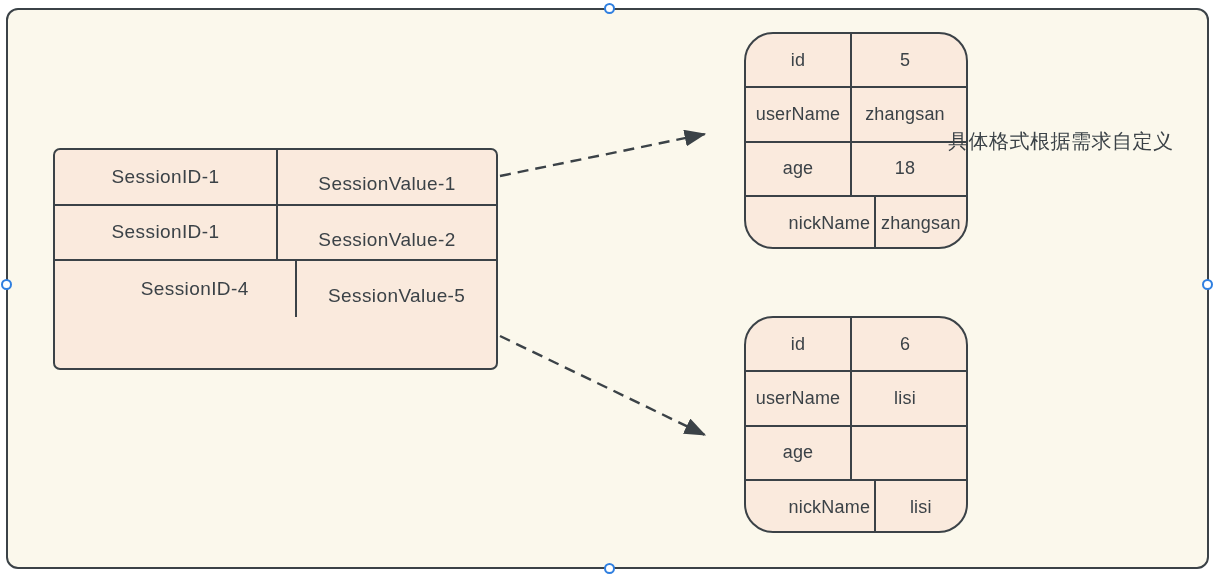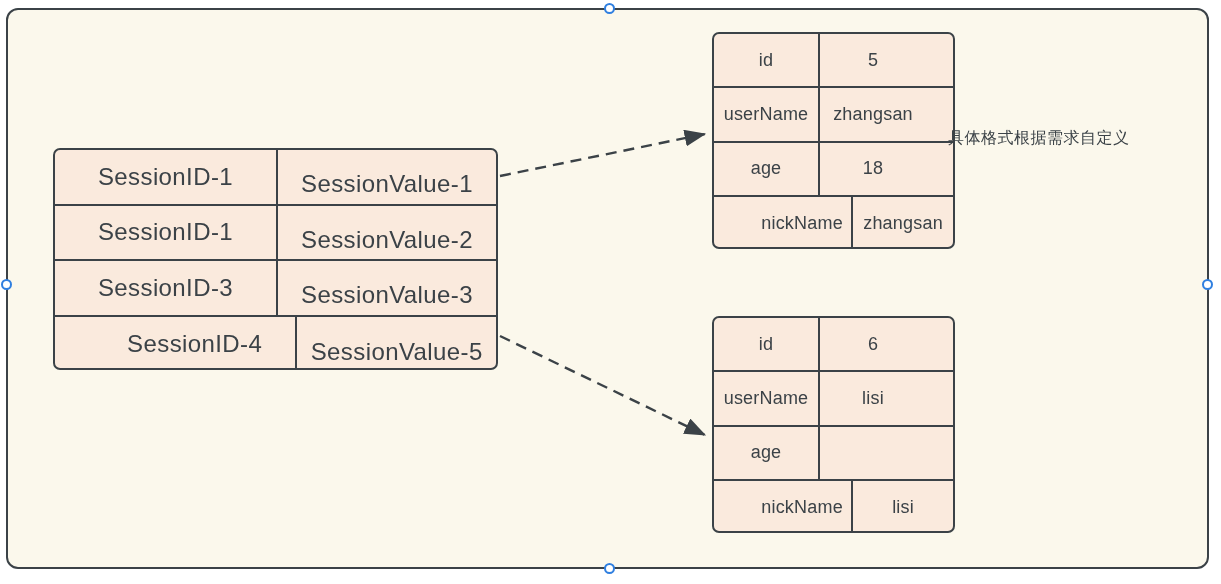--- a/index.html
+++ b/index.html
@@ -82,47 +82,48 @@
 
   
   #session-table {
     left: 53px;
     top: 148px;
     width: 445px;
     height: 222px;
   }
   #session-table .row { height: 55.5px; }
   #session-table .cell {
-    font-size: 24px;
+    font-size: 19px;
     letter-spacing: 0.4px;
   }
   #session-table .cell.k { width: 223px; }
   #session-table .cell.v { width: 218px; margin-top: 15px; }
 
   
   .detail-table {
-    left: 712px;
-    width: 243px;
+    left: 744px;
+    width: 224px;
+    border-radius: 29px;
   }
   #detail-table-1 { top: 32px;  height: 217px; }
   #detail-table-2 { top: 316px; height: 217px; }
   .detail-table .row { height: 54.25px; }
   .detail-table .cell {
     font-size: 18px;
     letter-spacing: 0.2px;
   }
   .detail-table .cell.k { width: 106px; }
   .detail-table .cell.v { width: 106px; }
 
   
   #note-text {
     position: absolute;
     left: 948px;
     top: 128px;
-    font-size: 16px;
+    font-size: 20px;
     color: #3b4247;
     letter-spacing: 0.5px;
     white-space: nowrap;
     z-index: 12;
   }
 
   
   #connectors {
     position: absolute;
     left: 0;
@@ -141,24 +142,20 @@
   <div class="frame"></div>
 
   <div class="dtable" id="session-table">
     <div class="row">
       <div class="cell k">SessionID-1</div>
       <div class="cell v">SessionValue-1</div>
     </div>
     <div class="row">
       <div class="cell k">SessionID-1</div>
       <div class="cell v">SessionValue-2</div>
-    </div>
-    <div class="row">
-      <div class="cell k">SessionID-3</div>
-      <div class="cell v">SessionValue-3</div>
     </div>
     <div class="row">
       <div class="cell k">SessionID-4</div>
       <div class="cell v">SessionValue-5</div>
     </div>
   </div>
 
   <div class="dtable detail-table" id="detail-table-1">
     <div class="row">
       <div class="cell k">id</div>

